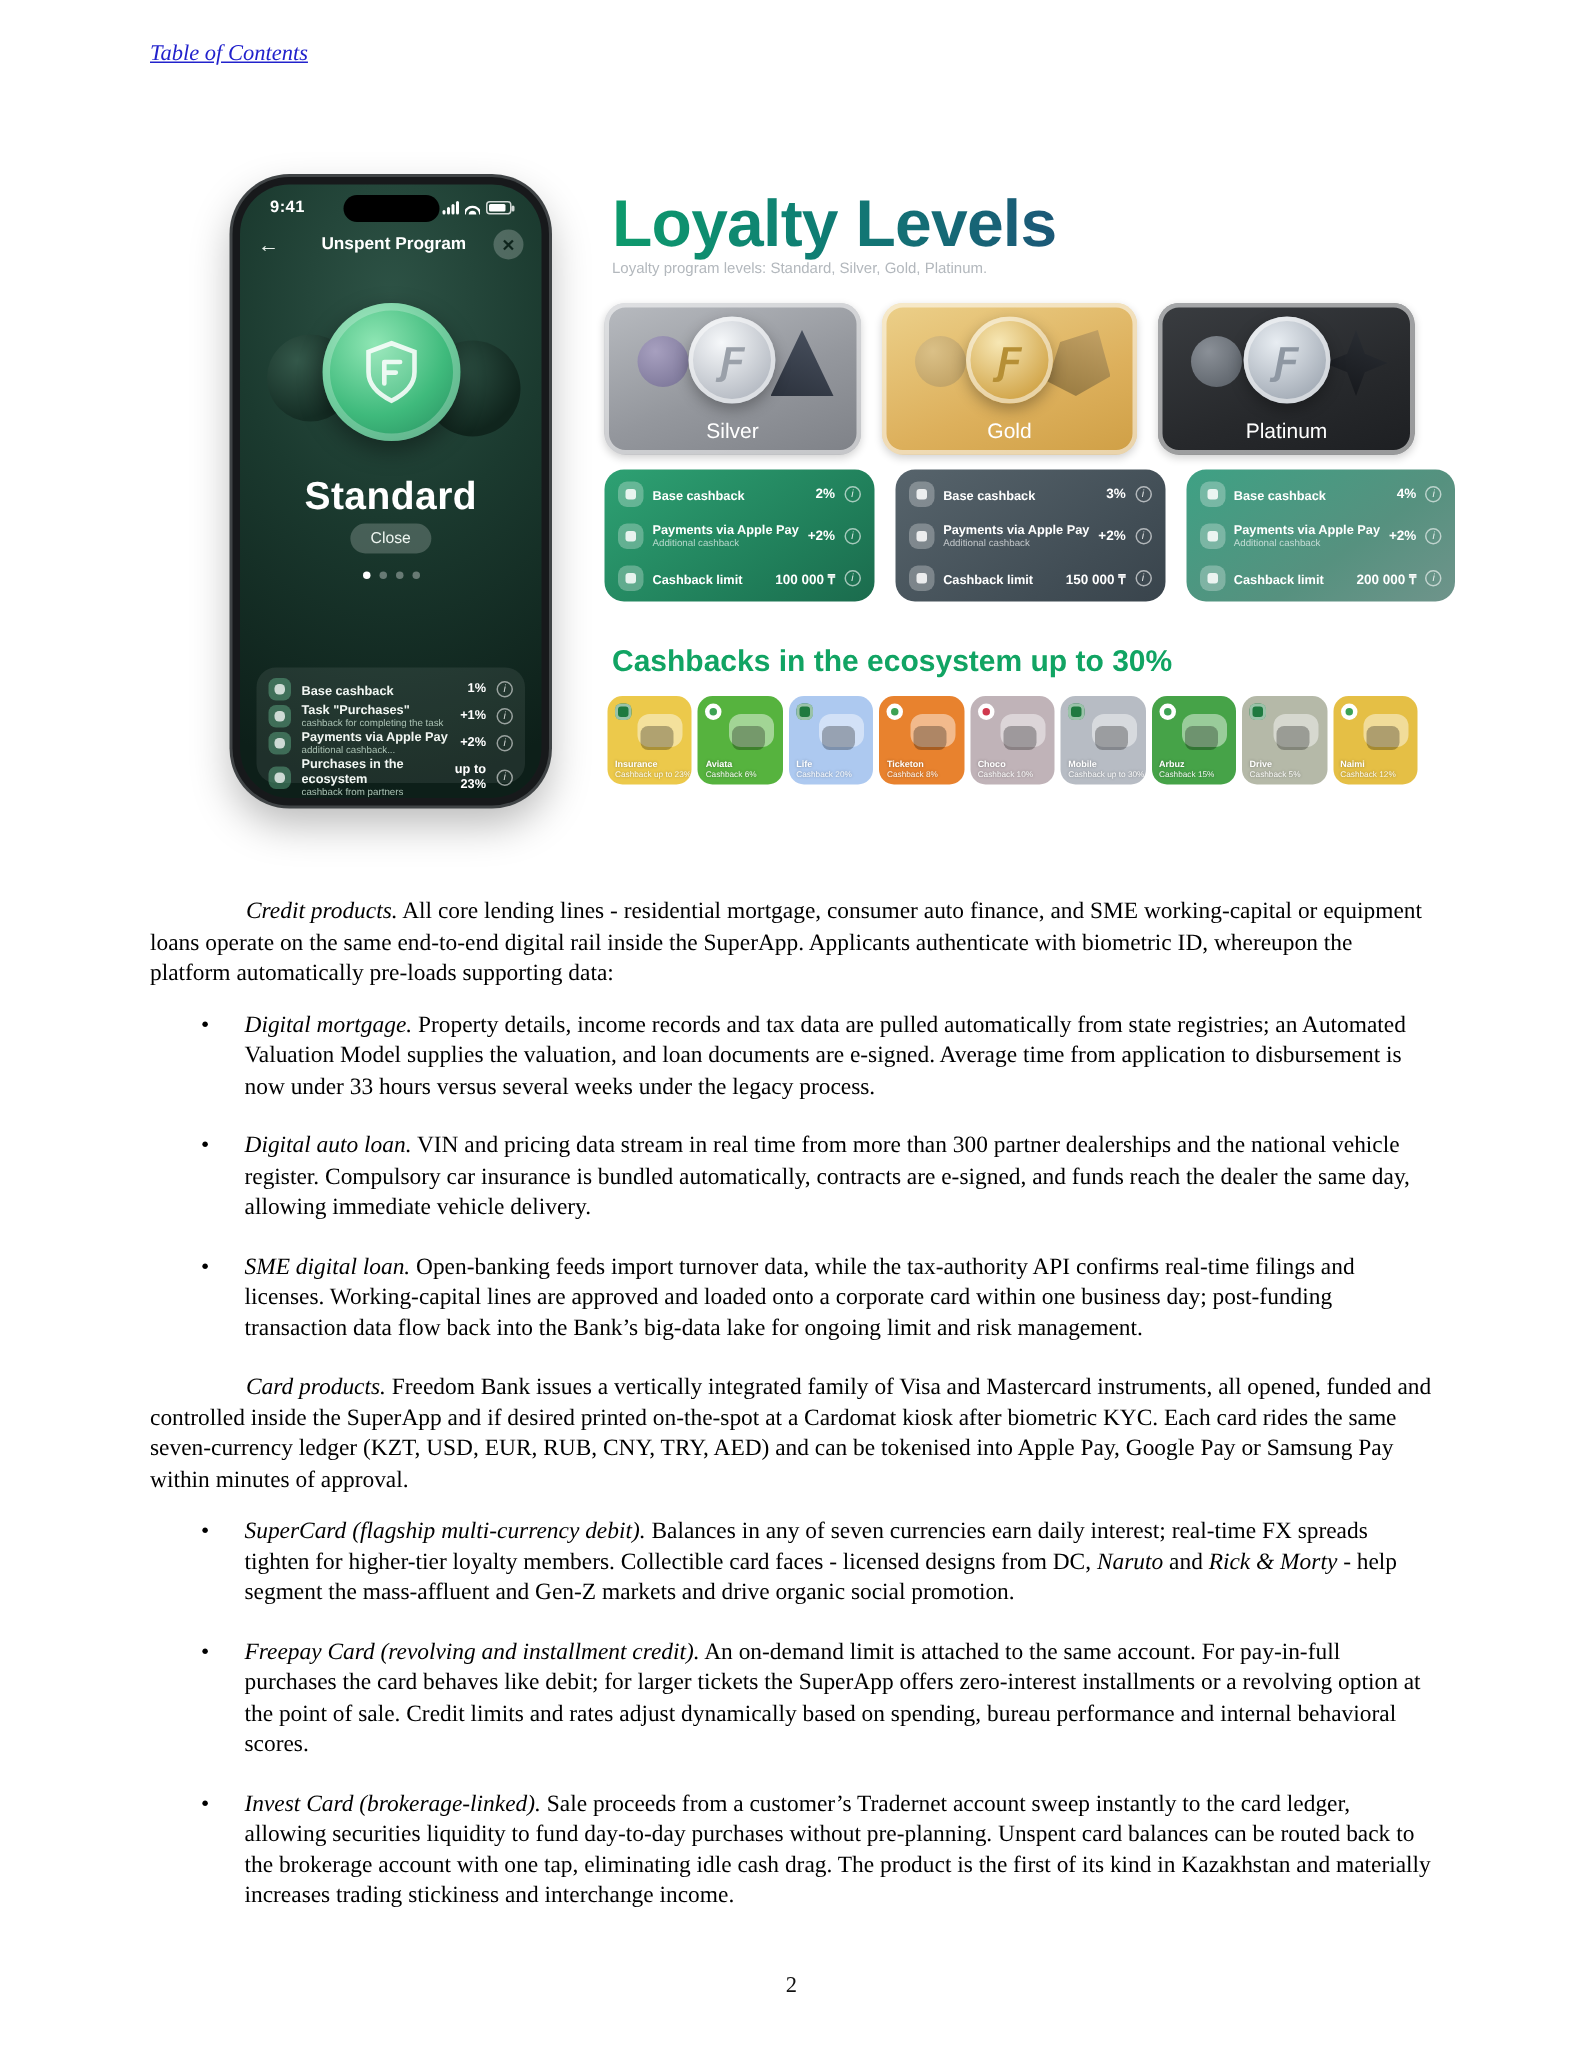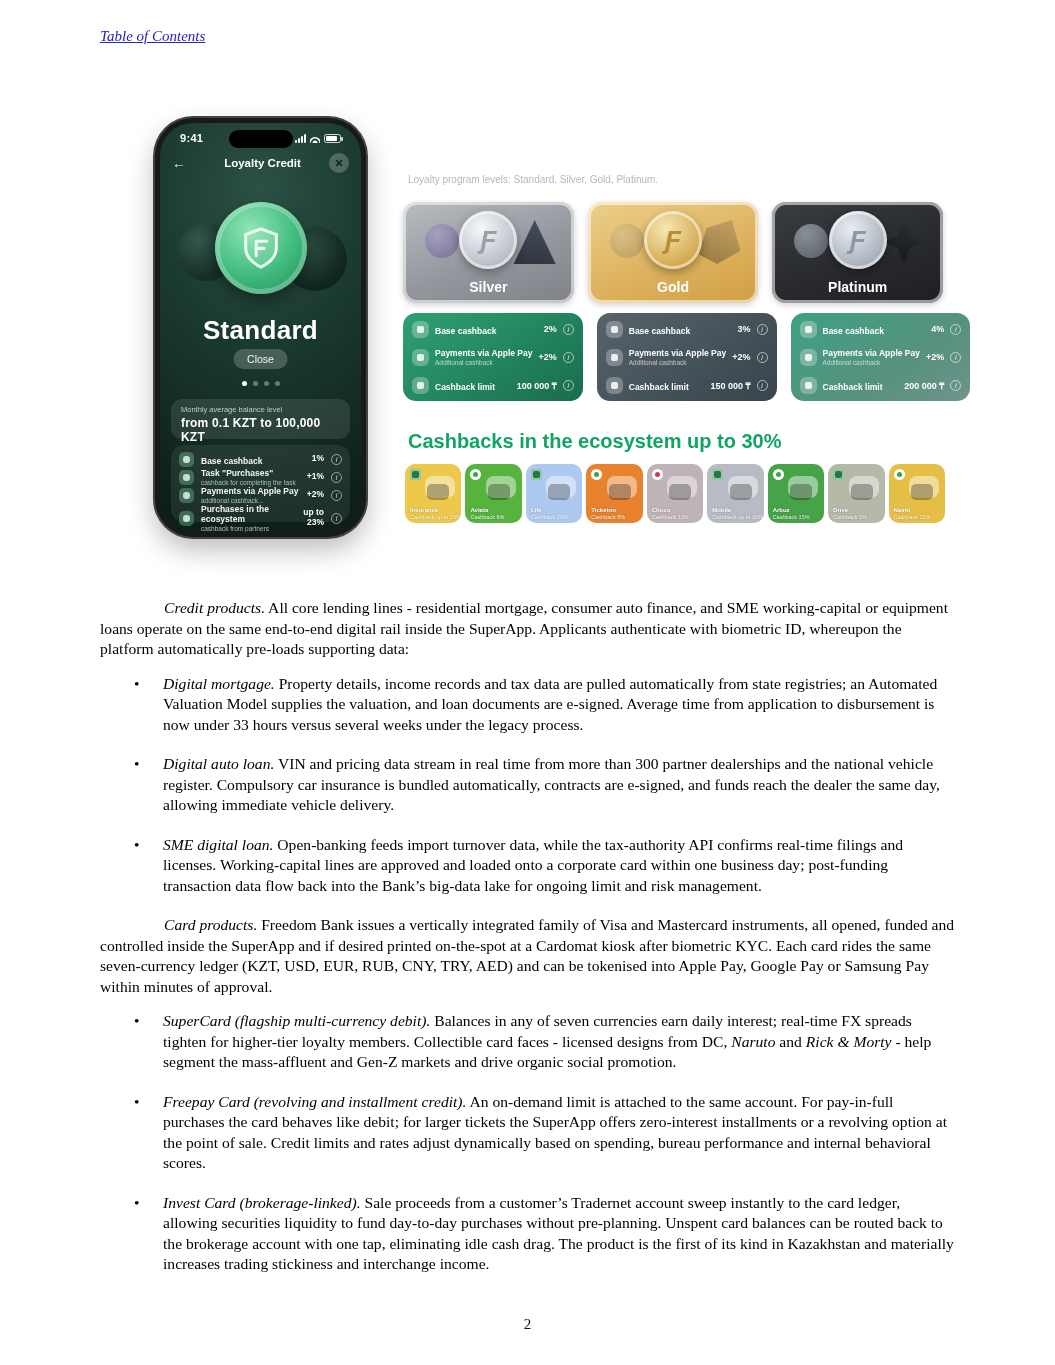--- a/index.html
+++ b/index.html
@@ -82,21 +82,21 @@
                    background:linear-gradient(90deg, #0d9a6c 0%, #0f7e73 45%, #1b5877 100%);
                    -webkit-background-clip:text; background-clip:text; color:transparent; }
   .loyalty-sub { position:absolute; left:408px; top:174px; font-size:10px; color:#b3b8bd; }
 
   .cards-row { position:absolute; left:403px; top:202px; width:540px; display:flex; gap:14px; }
   .lcard { flex:1; height:101px; border-radius:14px; position:relative; overflow:hidden;
            box-shadow:inset 0 0 0 3px rgba(255,255,255,.55), 0 2px 6px rgba(0,0,0,.18); }
   .lcard.silver { background:linear-gradient(160deg, #b8bbc0 0%, #94979d 55%, #7e8187 100%); }
   .lcard.gold { background:linear-gradient(160deg, #ecd08a 0%, #ddb05c 60%, #cf9f45 100%); }
   .lcard.platinum { background:linear-gradient(160deg, #3a3d41 0%, #27292c 60%, #1d1f22 100%); }
-  .lcard .cname { position:absolute; bottom:8px; left:0; right:0; text-align:center; color:#fff; font-weight:bold; font-size:14px; }
+  .lcard .cname { position:absolute; bottom:8px; left:0; right:0; text-align:center; color:#fff; font-weight:normal; font-size:14px; }
   .ccoin { position:absolute; left:50%; top:38px; transform:translate(-50%,-50%); width:58px; height:58px; border-radius:50%;
            display:flex; align-items:center; justify-content:center; font-weight:bold; font-style:italic; font-size:26px;
            box-shadow:0 4px 10px rgba(0,0,0,.3), inset 0 0 0 3px rgba(255,255,255,.5); }
   .silver .ccoin { background:radial-gradient(circle at 38% 30%, #f6f8fa, #b9bec6 70%); color:#9aa0a9; }
   .gold .ccoin { background:radial-gradient(circle at 38% 30%, #f7e7b4, #d3a84e 70%); color:#b68f35; }
   .platinum .ccoin { background:radial-gradient(circle at 38% 30%, #e8edf2, #a8b0ba 70%); color:#8e97a2; }
   .cshape-l { position:absolute; left:22px; top:22px; width:34px; height:34px; border-radius:50%; opacity:.85; }
   .silver .cshape-l { background:radial-gradient(circle at 35% 30%, #a79ec2, #6f6890); }
   .gold .cshape-l { background:radial-gradient(circle at 35% 30%, #d9c08a, #b5975c); }
   .platinum .cshape-l { background:radial-gradient(circle at 35% 30%, #9aa0a8, #5d646c); }
@@ -165,45 +165,41 @@
                 <i></i>
                 <i></i>
                 <i></i>
               </span>
             <span class="wifi"></span>
             <span class="batt"></span>
           </span>
         </div>
         <div class="navrow">
           <span class="backarrow">←</span>
-          <span class="navtitle">Loyalty Credit</span>
+          <span class="navtitle">Unspent Program</span>
           <span class="closebtn">✕</span>
         </div>
         <div class="coin-wrap">
           <span class="side-orb orb-l"></span>
           <span class="side-orb orb-r"></span>
           <span class="coin">
             <svg viewBox="0 0 24 24" fill="none" stroke="rgba(255,255,255,.85)" stroke-width="1.6">
               <path d="M12 2 L20 5 V12 C20 17 16 20 12 22 C8 20 4 17 4 12 V5 Z" fill="rgba(255,255,255,.12)"></path>
               <path d="M9.5 8.5 H15 M9.5 8.5 V16 M9.5 12.2 H13.5" stroke-linecap="round"></path>
             </svg>
           </span>
         </div>
         <div class="level-title">Standard</div>
         <div class="close-pill">Close</div>
         <div class="dots">
             <i class="on"></i>
             <i></i>
             <i></i>
             <i></i>
           </div>
-        <div class="balance-panel">
-          <div class="balance-label">Monthly average balance level</div>
-          <div class="balance-value">from 0.1 KZT to 100,000 KZT</div>
-        </div>
         <div class="rows-panel">
           <div class="prow">
             <span class="picon"></span>
             <span class="plabels"><span class="plabel">Base cashback</span></span>
             <span class="pval">1%</span>
             <span class="pinfo">i</span>
           </div>
           <div class="prow">
             <span class="picon"></span>
             <span class="plabels">
@@ -229,20 +225,21 @@
               <div class="psub">cashback from partners</div>
             </span>
             <span class="pval">up to 23%</span>
             <span class="pinfo">i</span>
           </div>
 
         </div>
       </div>
     </div>
 
+    <div class="loyalty-title">Loyalty Levels</div>
     <div class="loyalty-sub">Loyalty program levels: Standard, Silver, Gold, Platinum.</div>
 
     <div class="cards-row">
       <div class="lcard silver">
         <span class="cshape-l"></span>
         <span class="cshape-r"></span>
         <span class="ccoin">Ƒ</span>
         <span class="cname">Silver</span>
       </div>
       <div class="lcard gold">

